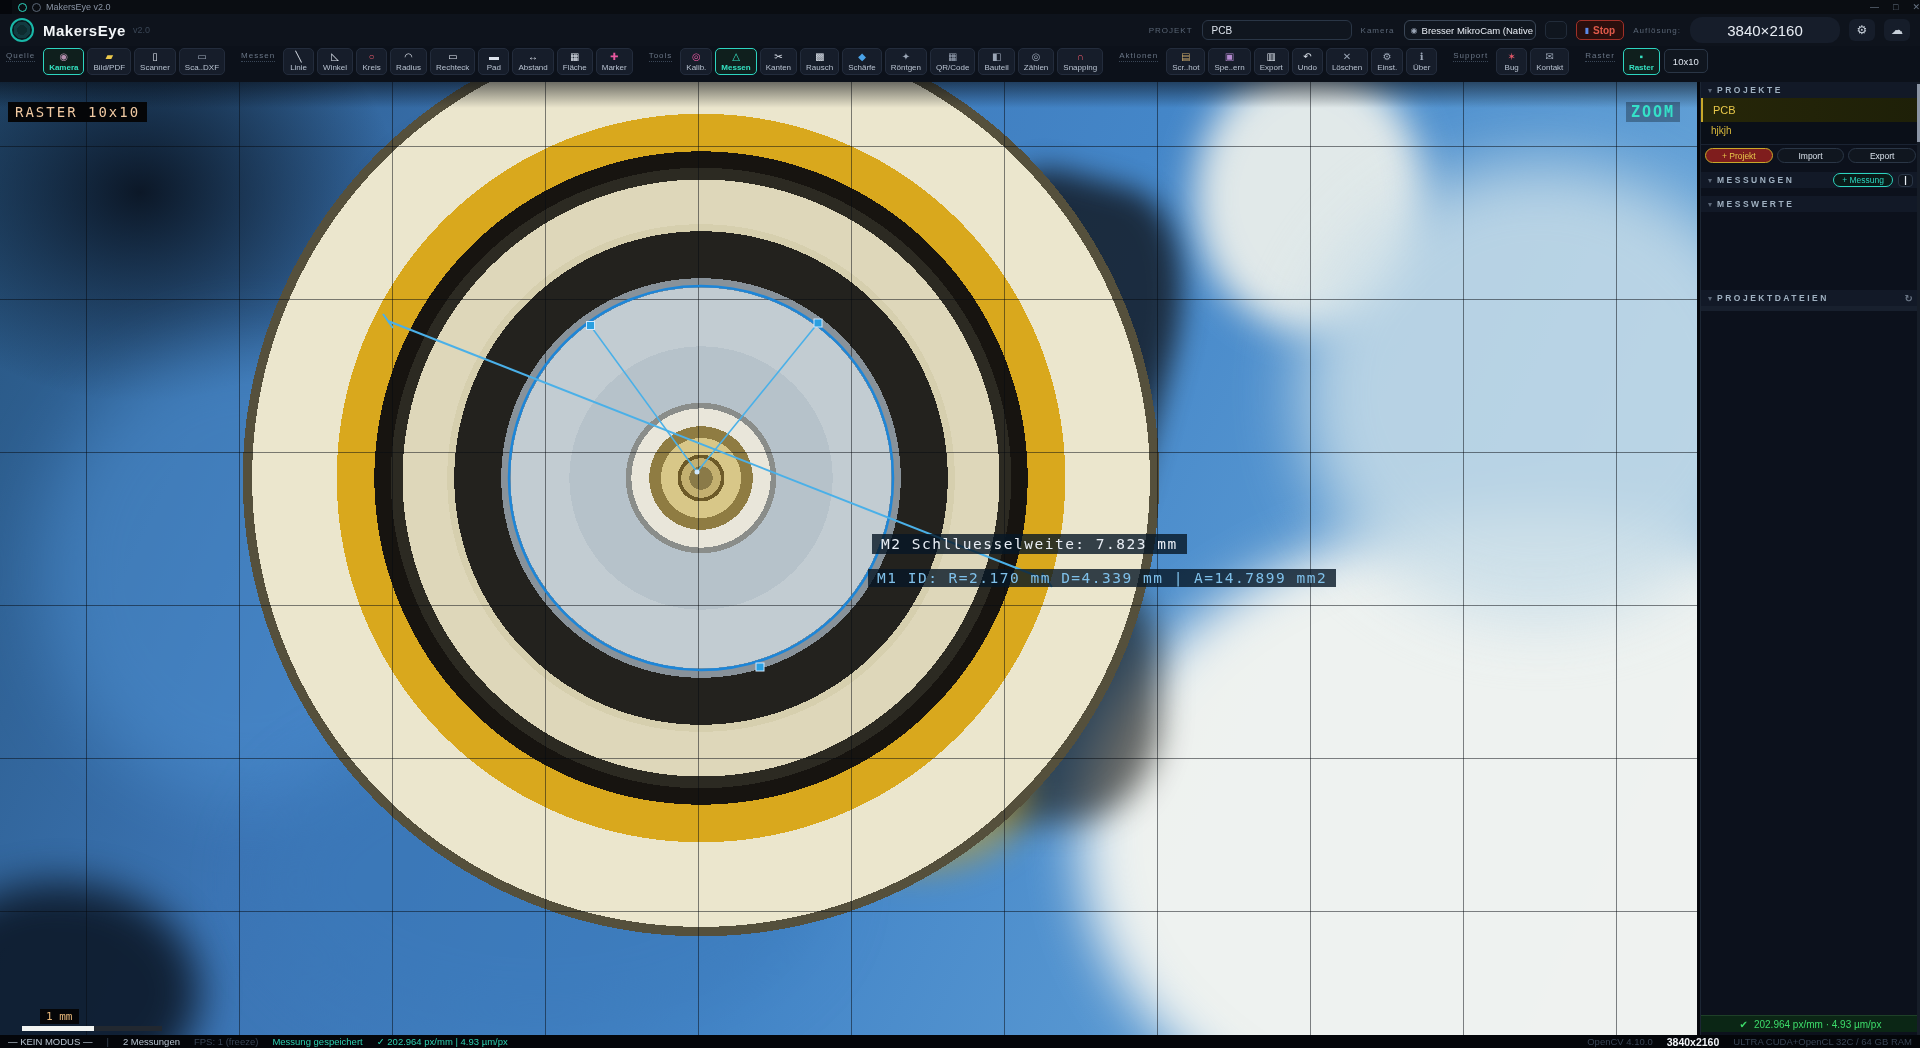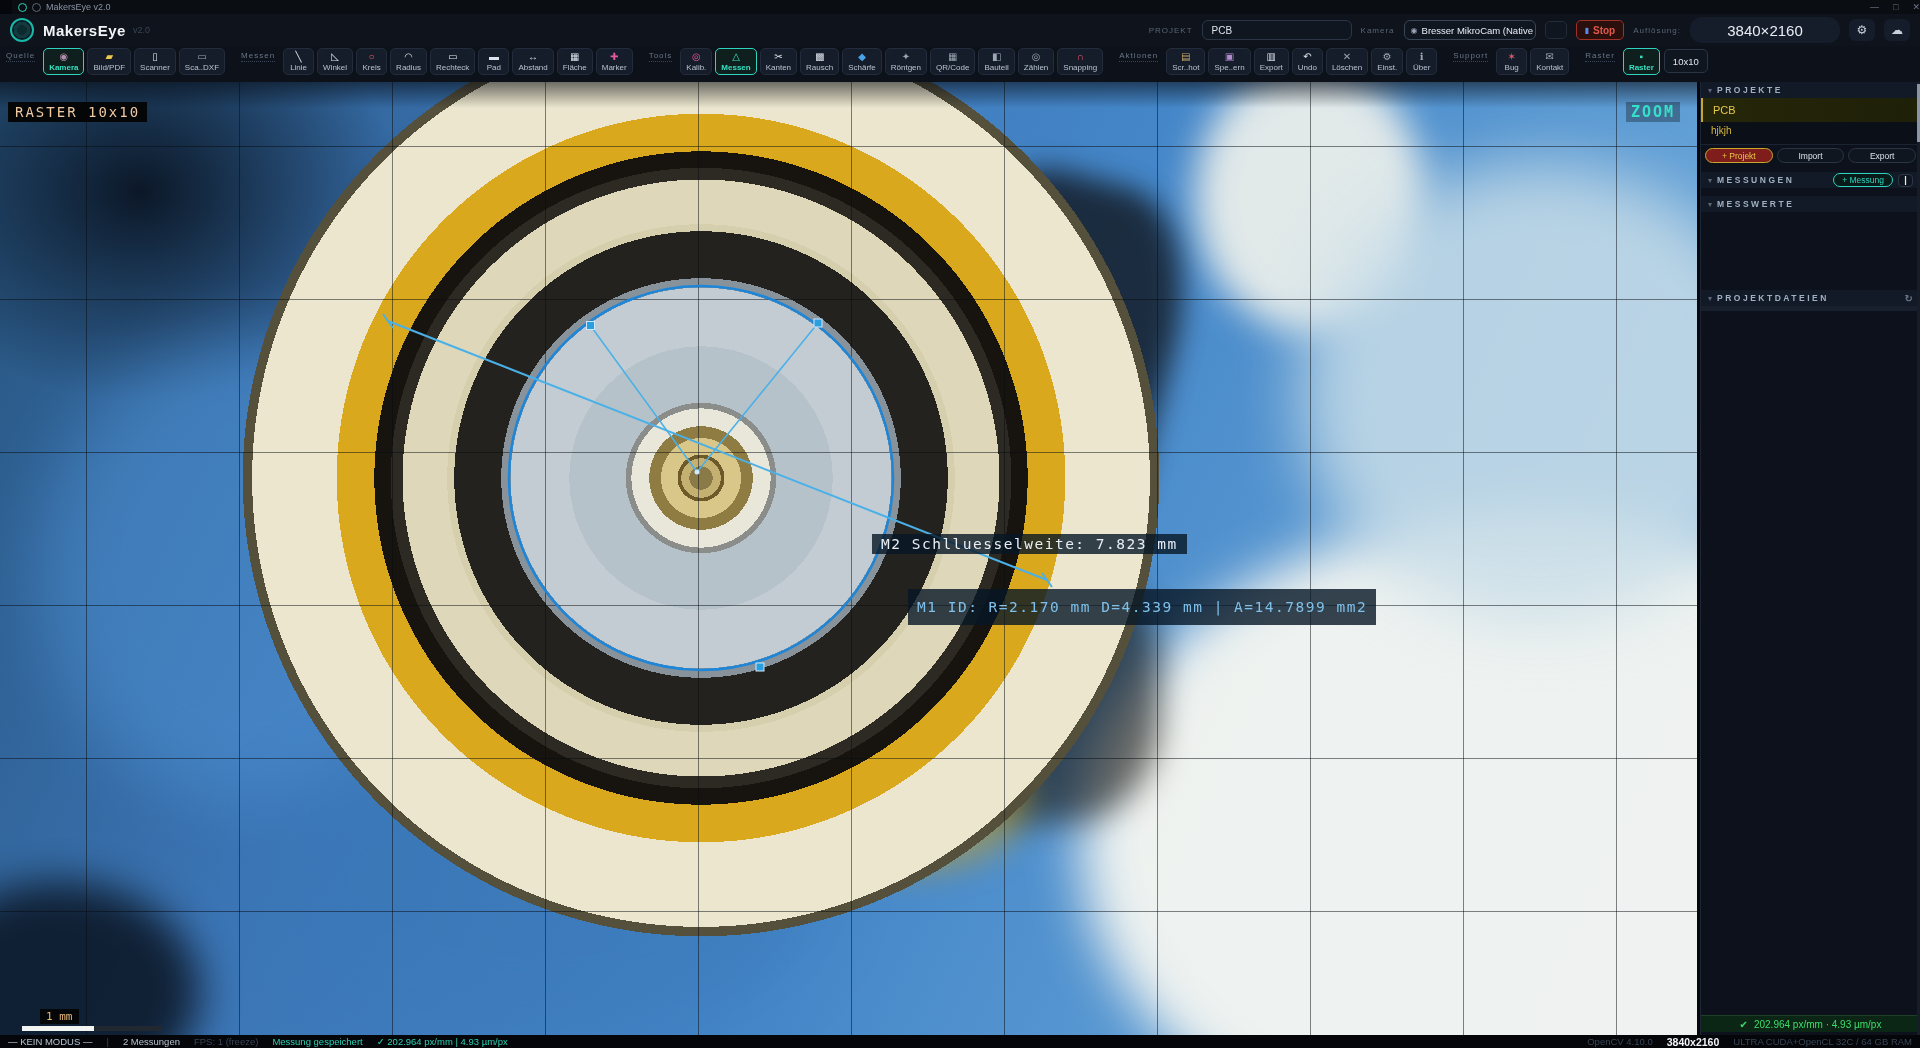--- a/index.html
+++ b/index.html
@@ -74,22 +74,22 @@
   #topshade { position:absolute; left:0; top:0; width:100%; height:26px;
               background:linear-gradient(to bottom, rgba(5,8,14,.55), rgba(5,8,14,0)); }
   #meas-svg { position:absolute; left:0; top:0; width:1697px; height:953px; }
   .chip { position:absolute; font-family:"DejaVu Sans Mono","Liberation Mono",monospace; white-space:nowrap; }
   #raster-badge { left:8px; top:20px; background:#050608; color:#f0c9a2; font-size:14px;
                   letter-spacing:2px; padding:2px 7px; }
   #zoom-badge { left:1626px; top:20px; background:rgba(0,0,0,.3); color:#35e0c8; font-size:15px;
                 font-weight:bold; letter-spacing:2px; padding:1px 5px; }
   #m2-chip { left:872px; top:452px; background:rgba(6,22,38,.8); color:#e9eef5; font-size:14.5px;
              letter-spacing:1.5px; padding:2px 9px; }
-  #m1-chip { left:908px; top:487px; background:rgba(6,22,38,.8); color:#7fc0ea; font-size:14.5px;
-             letter-spacing:1.5px; padding:10px 9px;margin-top:20px; }
+  #m1-chip { left:868px; top:487px; background:rgba(6,22,38,.8); color:#7fc0ea; font-size:14.5px;
+             letter-spacing:1.5px; padding:1px 9px; }
   #scale-chip { left:40px; top:927px; background:#050608; color:#e8b87a; font-size:11px; padding:1px 6px; }
   #scale-bar { position:absolute; left:22px; top:944px; width:140px; height:5px; display:flex; }
   #scale-bar .w { width:72px; background:#f2f4f2; } #scale-bar .d { width:68px; background:#222830; }
 
   
   #sidebar { position:absolute; left:1700px; top:82px; width:220px; height:953px; background:#0c111c;
              border-left:1px solid #1c2634; }
   .shead { background:#121927; height:16px; display:flex; align-items:center; gap:5px; padding:0 7px;
            color:#9fb0c0; font-size:8.5px; letter-spacing:2.5px; font-weight:bold; }
   .shead .chev { color:#5a6676; font-size:8px; letter-spacing:0; }

